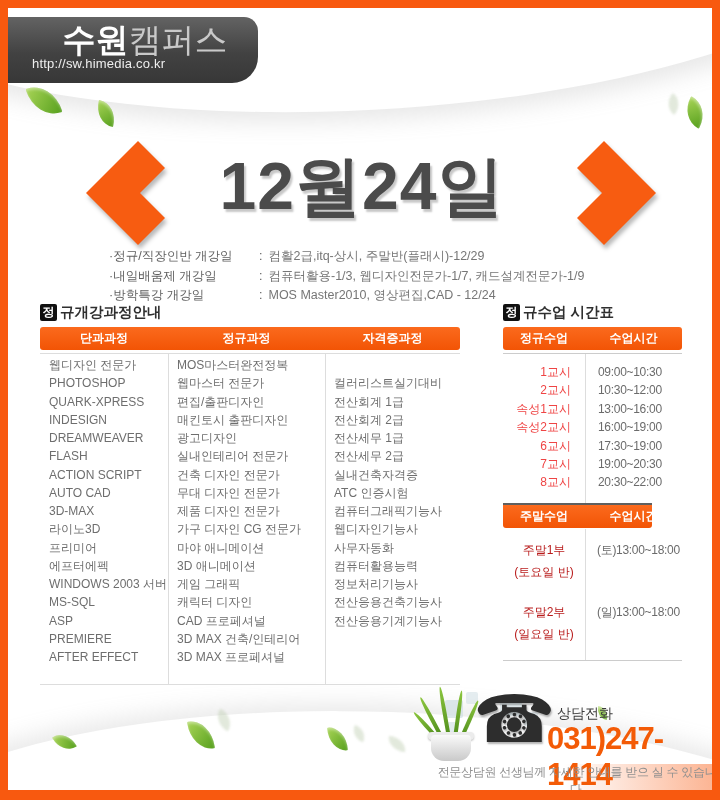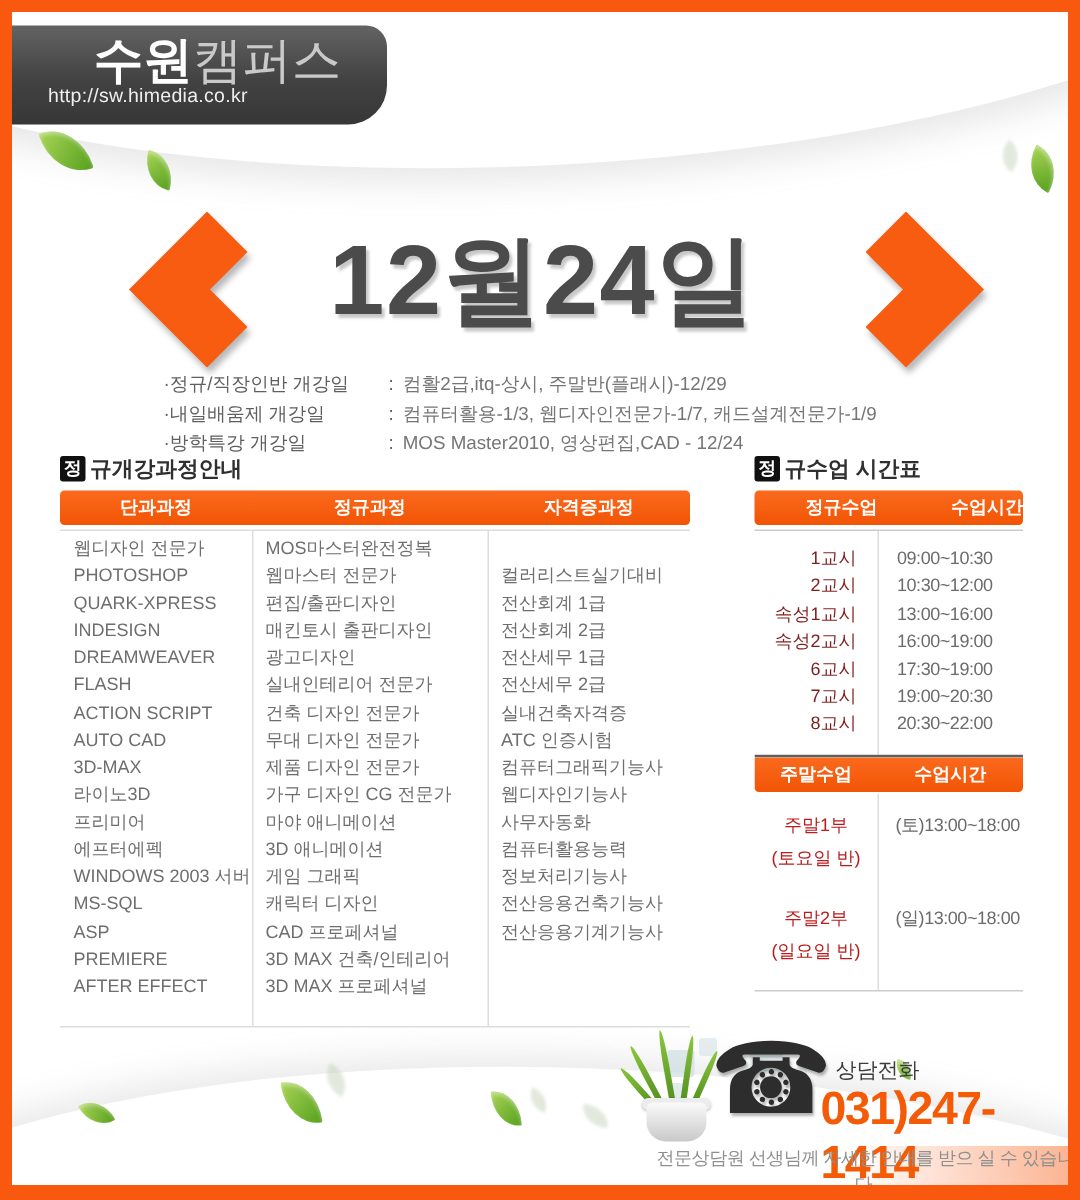--- a/index.html
+++ b/index.html
@@ -55,37 +55,37 @@
        font-weight:bold;font-size:14.5px;color:#2f2f2f;}
   .sec .jeong{width:17px;height:17px;background:#101010;color:#fff;font-size:12px;
        line-height:17px;text-align:center;margin-right:3px;border-radius:2px;font-weight:bold;}
   .sec.leftsec{left:40px;} .sec.rightsec{left:503px;}
 
   
   .bar{position:absolute;height:23px;background:linear-gradient(180deg,#fb6a1d,#f25405);
        border-radius:3px;display:grid;align-items:center;color:#fff;font-weight:bold;
        font-size:12px;text-align:center;z-index:2;}
   .bar.courses{left:40px;top:327px;width:420px;grid-template-columns:128px 157px 135px;}
-  .bar.regular{left:503px;top:327px;width:179px;grid-template-columns:82px 97px;text-align:right;}
-  .bar.weekend{left:503px;top:503px;width:179px;grid-template-columns:82px 97px;border-top:2px solid #5f5f5f;border-radius:0 0 3px 3px;}
+  .bar.regular{left:503px;top:327px;width:179px;grid-template-columns:82px 97px;}
+  .bar.weekend{left:503px;top:503px;width:149px;grid-template-columns:82px 97px;border-top:2px solid #5f5f5f;border-radius:0 0 3px 3px;}
 
   
   .course-body{position:absolute;left:40px;top:353px;width:420px;height:332px;
         border-top:1px solid #ddd;border-bottom:1px solid #ddd;box-sizing:border-box;padding-top:2px;}
   .course-body .vline{position:absolute;top:0;bottom:0;width:1px;background:#ddd;}
   .crow{display:grid;grid-template-columns:128px 157px 135px;height:18.25px;}
   .crow span{font-size:12px;color:#6e6e6e;line-height:18.25px;padding-left:9px;
         white-space:nowrap;overflow:hidden;}
 
   
   .tt-body{position:absolute;left:503px;top:353px;width:179px;height:150px;
         border-top:1px solid #ccc;box-sizing:border-box;padding-top:9px;}
   .vline2{position:absolute;top:0;bottom:0;left:82px;width:1px;background:#ddd;}
   .ttrow{display:grid;grid-template-columns:82px 97px;height:18.4px;}
-  .ttrow .p{font-size:12px;color:#7f1d1d;line-height:18.4px;text-align:right;padding-right:14px;}
+  .ttrow .p{font-size:12px;color:#ef4444;line-height:18.4px;text-align:right;padding-right:14px;}
   .ttrow .t{font-size:12px;color:#6b6b6b;line-height:18.4px;padding-left:13px;letter-spacing:-.3px;}
   .we-body{position:absolute;left:503px;top:529px;width:179px;height:132px;
         border-bottom:1px solid #ccc;box-sizing:border-box;padding-top:4px;}
   .werow{display:grid;grid-template-columns:82px 97px;height:62px;padding-top:6px;box-sizing:border-box;}
   .werow .wl{text-align:center;font-size:12px;color:#b91c1c;line-height:22px;}
   .werow .wt{padding-left:12px;font-size:12px;color:#6b6b6b;line-height:22px;letter-spacing:-.3px;}
 
   
   .pxblock{position:absolute;background:#cfdee3;border-radius:2px;}
   .pot{position:absolute;left:431px;top:735px;width:40px;height:26px;

